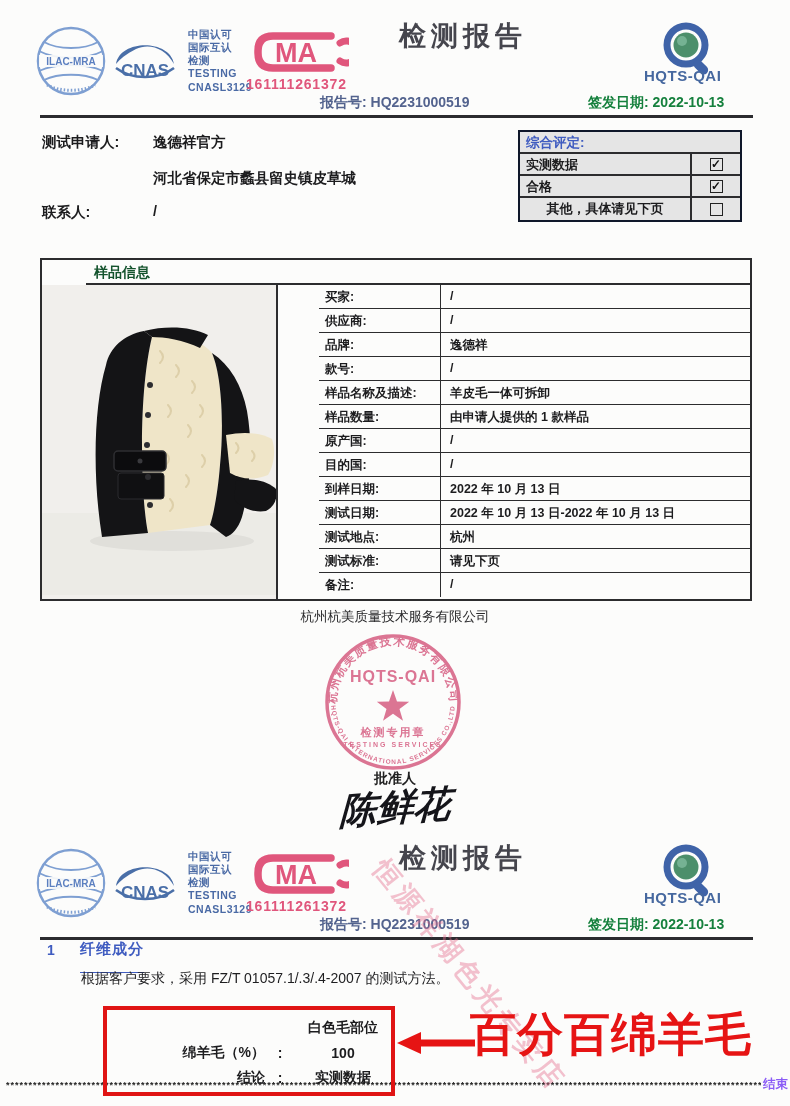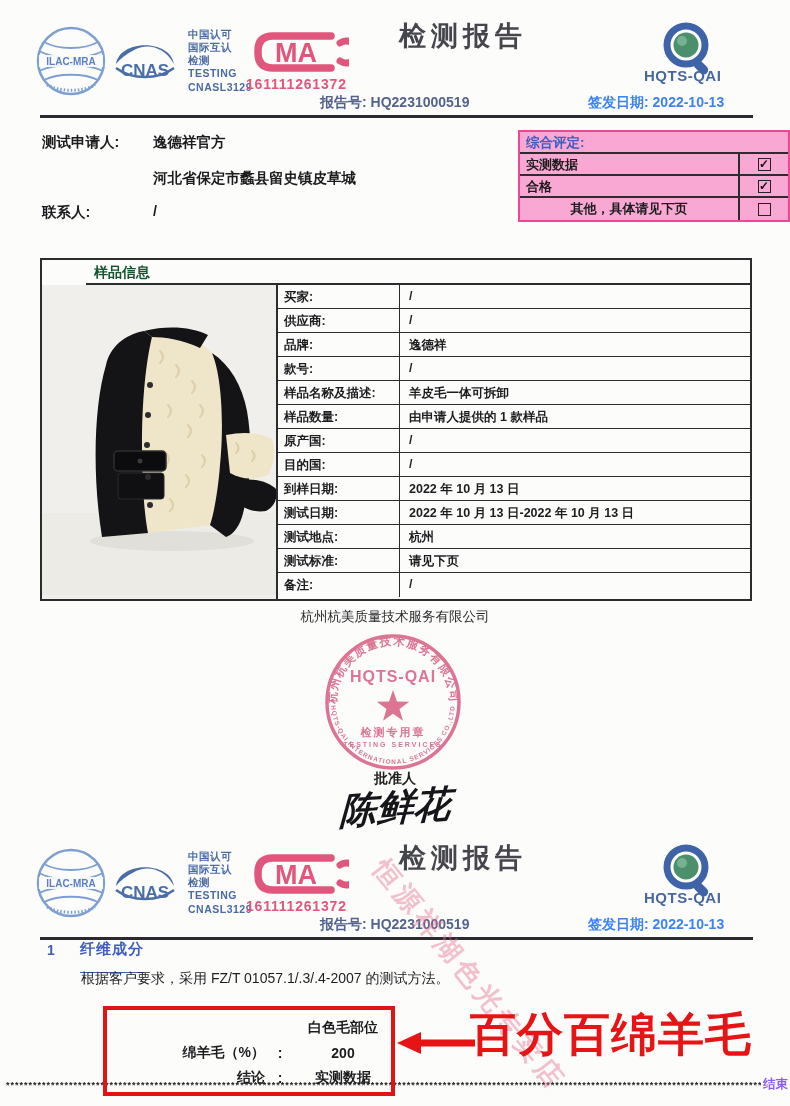--- a/index.html
+++ b/index.html
@@ -10,41 +10,41 @@
   .report-header { position:absolute; left:0; width:790px; height:122px; }
   .h-ilac   { position:absolute; left:34px;  top:4px; }
   .h-cnas   { position:absolute; left:112px; top:12px; }
   .h-accred { position:absolute; left:188px; top:8px;  color:#4a6aa5; font-size:10.5px; font-weight:bold; line-height:1.25; letter-spacing:0.5px; }
   .h-cma    { position:absolute; left:249px; top:7px; }
   .h-cma-num{ position:absolute; left:246px; top:56px; color:#e0567c; font-size:14px; font-weight:bold; letter-spacing:0.8px; }
   .h-title  { position:absolute; left:399px; top:-2px; font-size:27px; font-weight:bold; color:#45454d; letter-spacing:5px; }
   .h-hqts   { position:absolute; left:660px; top:0px; }
   .h-hqts-label { position:absolute; left:644px; top:47px; font-size:15px; font-weight:bold; color:#46689f; letter-spacing:0.5px; }
   .h-repno  { position:absolute; left:320px; top:74px; font-size:14px; font-weight:600; color:#53638e; }
-  .h-issue  { position:absolute; left:588px; top:74px; font-size:14px; font-weight:600; color:#3b82f6; }
+  .h-issue  { position:absolute; left:588px; top:74px; font-size:14px; font-weight:600; color:#15803d; }
   .h-rule   { position:absolute; left:40px;  top:95px; width:713px; height:3px; background:#2b2b2f; }
 
   
   .app-line { position:absolute; font-size:14.5px; font-weight:600; color:#1c1c1e; }
 
   
-  #rating { position:absolute; left:518px; top:130px; width:272px; border:2px solid #ec4899; background:#f9a8d4; }
+  #rating { position:absolute; left:518px; top:130px; width:224px; border:2px solid #0f172a; background:#e5e5e5; }
   #rating .rt-title { height:22px; padding:2px 6px; color:#3f5cc0; font-weight:bold; font-size:13.5px; border-bottom:2px solid #2c2c2e; }
   #rating .rt-row { display:flex; height:22px; border-bottom:2px solid #2c2c2e; }
   #rating .rt-row:last-child { border-bottom:none;text-align:center; }
   #rating .rt-label { flex:1; padding:2px 6px; font-size:13px; font-weight:600; border-right:2px solid #2c2c2e; }
   #rating .rt-box { width:48px; display:flex; align-items:center; justify-content:center; }
   .checkbox { width:13px; height:13px; border:1.6px solid #222; font-size:12px; line-height:10px; font-weight:bold; text-align:center; color:#111; }
 
   
   #sample { position:absolute; left:40px; top:258px; width:712px; border:2px solid #2c2c2e; background:#fcfcfb; }
   #sample .s-title { height:25px; padding:4px 8px; color:#14532d; font-weight:bold; font-size:14px; border-bottom:2px solid #2c2c2e;margin-left:44px; }
   #sample .s-body { display:flex; }
   #sample .photo-cell { width:236px; border-right:2px solid #2c2c2e; background:#f1efec; position:relative; }
-  #sample .rows-col { flex:1; }
+  #sample .rows-col { flex:1;margin-left:41px; }
   #sample .s-row { display:flex; height:24px; border-bottom:1px solid #2c2c2e; }
   #sample .s-row:last-child { border-bottom:none; }
   #sample .s-label { width:122px; border-right:1px solid #2c2c2e; padding:4px 6px; font-size:12.5px; font-weight:600; white-space:nowrap; overflow:hidden; }
   #sample .s-value { flex:1; padding:4px 9px; font-size:12.5px; font-weight:600; white-space:nowrap; overflow:hidden; }
 
   
   #company-name { position:absolute; left:0; top:608px; width:790px; text-align:center; font-size:13.5px; font-weight:500; color:#2a2a2c; }
   #stamp { position:absolute; left:309px; top:618px; opacity:0.92; }
   #approver-label { position:absolute; left:0; top:770px; width:790px; text-align:center; font-size:14px; font-weight:600; color:#222; }
   #signature { position:absolute; left:300px; top:783px; width:190px; text-align:center; font-size:37px; font-weight:bold; font-style:italic; color:#15151a; font-family:"DejaVu Serif", serif; transform:rotate(-4deg) skewX(-6deg); }
@@ -321,21 +321,21 @@
 
   <div id="result-box">
     <div class="rb-row">
       <div class="rb-label"></div>
       <div class="rb-colon"></div>
       <div class="rb-value">白色毛部位</div>
     </div>
     <div class="rb-row">
       <div class="rb-label">绵羊毛（%）</div>
       <div class="rb-colon">:</div>
-      <div class="rb-value">200</div>
+      <div class="rb-value">100</div>
     </div>
     <div class="rb-row">
       <div class="rb-label">结论</div>
       <div class="rb-colon">:</div>
       <div class="rb-value">实测数据</div>
     </div>
   </div>
 
   <svg id="arrow" width="78" height="28" viewBox="0 0 78 28">
     <line x1="20" y1="14" x2="78" y2="14" stroke="#e61414" stroke-width="7"></line>

